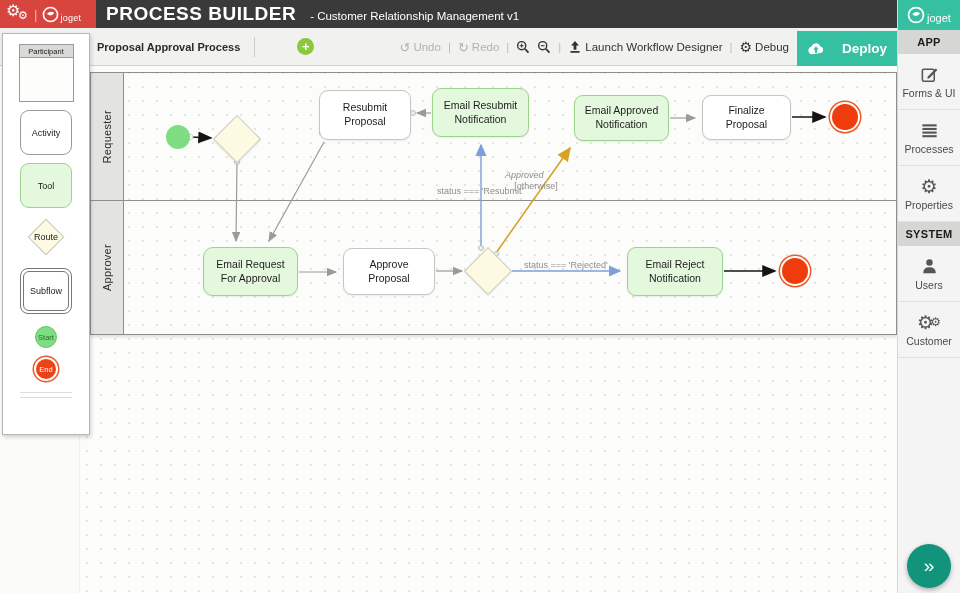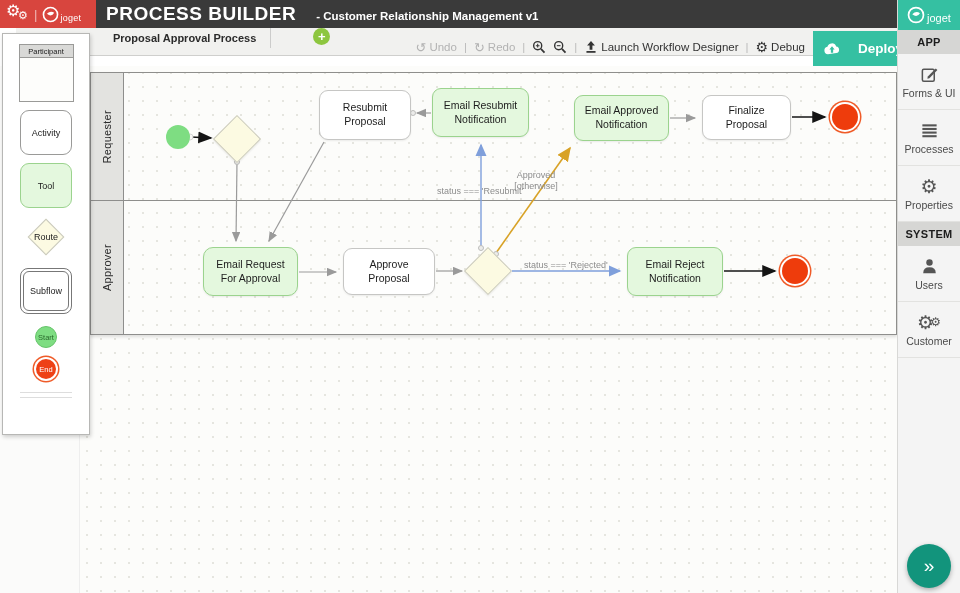--- a/index.html
+++ b/index.html
@@ -11,24 +11,24 @@
   .logo-area { width:96px; height:28px; background:#d8453e; display:flex; align-items:center; padding:0 6px; flex-shrink:0; }
   .gears { color:#fff; position:relative; width:26px; height:24px; }
   .gears .g1 { position:absolute; left:0; top:-1px; font-size:16px; }
   .gears .g2 { position:absolute; left:12px; top:7px; font-size:11px; }
   .logo-div { color:rgba(255,255,255,.6); margin:0 5px 0 2px; font-size:13px; }
   .jlogo { display:flex; align-items:flex-start; }
   .jlogo svg { width:17px; height:17px; }
   .jlogo .jtext { color:#fff; font-size:9px; margin:7px 0 0 1px; letter-spacing:.3px; }
   .title-wrap { display:flex; align-items:baseline; margin-left:10px; white-space:nowrap; }
   .app-title { color:#fff; font-size:19px; font-weight:700; letter-spacing:.5px; }
-  .app-subtitle { color:#fff; font-size:11.5px; font-weight:700; margin-left:20px; }
-
-  
-  .toolbar { position:absolute; left:16px; top:28px; width:897px; height:28px; background:#f1f1ef; border-bottom:1px solid #cfcfcd; z-index:30; display:flex; }
+  .app-subtitle { color:#fff; font-size:11.5px; font-weight:400; margin-left:14px; }
+
+  
+  .toolbar { position:absolute; left:0; top:28px; width:897px; height:38px; background:#f1f1ef; border-bottom:1px solid #cfcfcd; z-index:30; display:flex; align-items:center; }
   .tab { margin-left:97px; font-size:11px; font-weight:700; color:#2b2b2b; padding-right:14px; border-right:1px solid #cccccb; height:20px; display:flex; align-items:center; }
   .plus-btn { width:17px; height:17px; border-radius:50%; background:#8dc63f; color:#fff; font-size:13px; font-weight:700; display:flex; align-items:center; justify-content:center; margin-left:42px; line-height:1; }
   .tb-right { position:absolute; right:108px; top:0; height:38px; display:flex; align-items:center; gap:7px; font-size:11.5px; color:#333; }
   .tb-item { display:flex; align-items:center; gap:3px; white-space:nowrap; }
   .tb-disabled { color:#b3b3b3; }
   .tb-sep { color:#bbb; }
   .glyph { font-size:13px; line-height:1; }
   .tb-icon { width:14px; height:14px; display:inline-block; }
   .deploy-btn { position:absolute; right:0; top:3px; width:100px; height:35px; background:#35c0a2; color:#fff; font-size:13.5px; font-weight:700; display:flex; align-items:center; justify-content:center; gap:17px; }
   .deploy-btn svg { width:18px; height:12px; }
@@ -137,21 +137,21 @@
     <line x1="792" y1="117" x2="825" y2="117" stroke="#141414" stroke-width="1.7" marker-end="url(#mBlack)"></line>
     <line x1="724" y1="271" x2="775" y2="271" stroke="#141414" stroke-width="1.7" marker-end="url(#mBlack)"></line>
     <circle cx="190" cy="137" r="3" fill="#f7f7f5" stroke="#d5d5d3"></circle>
     <circle cx="322" cy="133" r="2.5" fill="#ececea" stroke="#bdbdbb"></circle>
     <circle cx="237" cy="162" r="2.5" fill="#ececea" stroke="#bdbdbb"></circle>
     <circle cx="413" cy="113" r="2.5" fill="#ececea" stroke="#bdbdbb"></circle>
     <circle cx="481" cy="248" r="2.5" fill="#ececea" stroke="#bdbdbb"></circle>
     <circle cx="496" cy="254" r="2.5" fill="#ececea" stroke="#bdbdbb"></circle>
   </svg>
   <div class="edge-label" style="left:437px; top:186px;">status === 'Resubmit'</div>
-  <div class="edge-label" style="left:505px; top:170px; width:62px; text-align:center;">Approved</div>
+  <div class="edge-label" style="left:505px; top:170px; width:62px; text-align:left;font-style:italic;">Approved</div>
   <div class="edge-label" style="left:505px; top:181px; width:62px; text-align:center;">[otherwise]</div>
   <div class="edge-label" style="left:524px; top:260px;">status === 'Rejected'</div>
 </div>
 
 <div class="start-node" style="left:166px; top:125px;"></div>
 <div class="diamond" style="left:220px; top:122px;"></div>
 <div class="node" style="left:319px; top:90px; width:92px; height:50px;">Resubmit Proposal</div>
 <div class="node green" style="left:432px; top:88px; width:97px; height:49px;">Email Resubmit Notification</div>
 <div class="node green" style="left:574px; top:95px; width:95px; height:46px;">Email Approved Notification</div>
 <div class="node" style="left:702px; top:95px; width:89px; height:45px;">Finalize Proposal</div>

